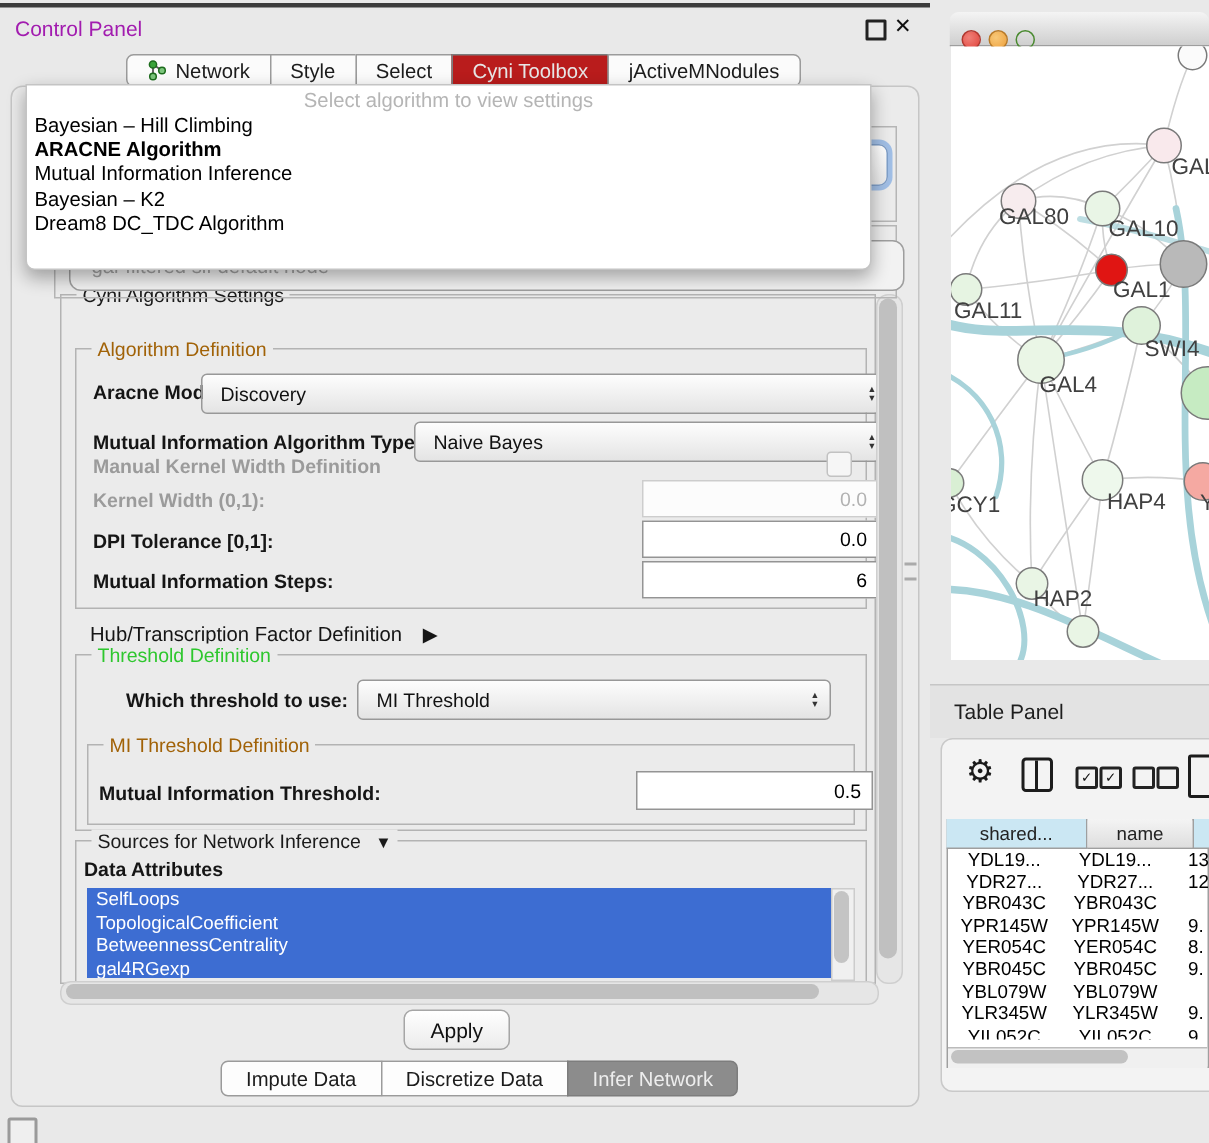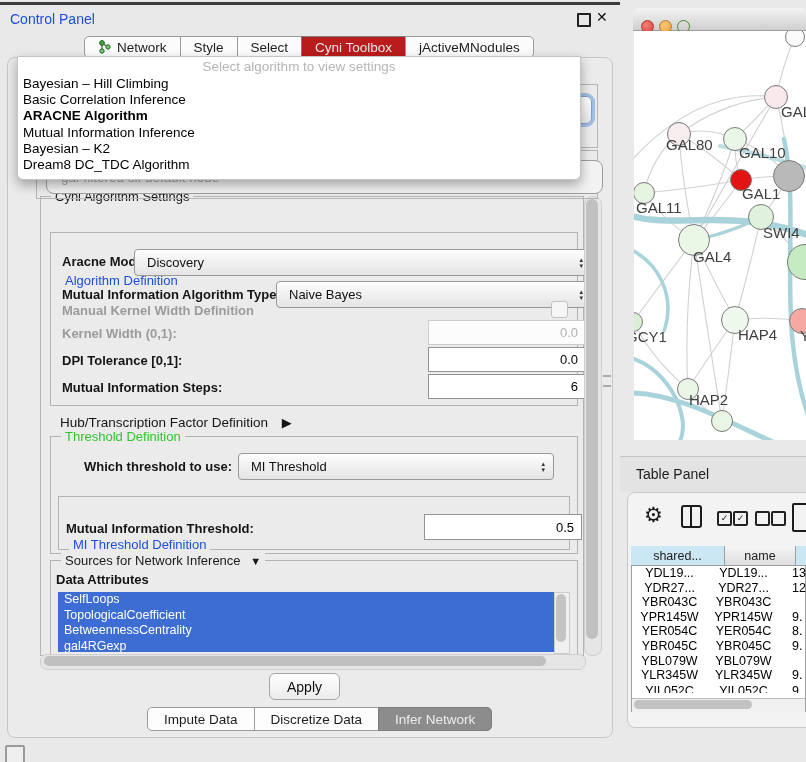--- a/index.html
+++ b/index.html
@@ -1,21 +1,21 @@
 <!DOCTYPE html>
 <html><head>
 <meta charset="utf-8">
 <style>
   html,body{margin:0;padding:0;}
   body{width:806px;height:762px;position:relative;overflow:hidden;
        font-family:"Liberation Sans","DejaVu Sans",sans-serif;background:#e9e9e9;}
   
   #left{position:absolute;left:0;top:0;width:620px;height:762px;background:#e9e9e9;}
   .topline{position:absolute;left:0;top:2px;width:620px;height:3px;background:#3c3c3c;}
-  .cp-title{position:absolute;left:10px;top:11px;font-size:14px;color:#1d4ed8;}
+  .cp-title{position:absolute;left:10px;top:11px;font-size:14px;color:#a21caf;}
   .win-float{position:absolute;left:577px;top:13px;width:10px;height:10px;border:2px solid #222;border-radius:1px;}
   .win-close{position:absolute;left:596px;top:9px;font-size:14px;font-weight:bold;color:#111;}
   .tabbar{position:absolute;left:85px;top:36px;height:22px;display:flex;z-index:5;}
   .tab{border:1px solid #9b9b9b;margin-left:-1px;background:#fbfbfb;display:flex;align-items:center;
        padding:0 13px;font-size:13.5px;color:#1c1c1c;white-space:nowrap;}
   .tab.first{border-radius:5px 0 0 5px;}
   .tab.last{border-radius:0 5px 5px 0;text-align:center;}
   .tab.sel{background:#b91c1c;color:#e7e7e7;border-color:#7c7c7c;}
   .outerbox{position:absolute;left:7px;top:57px;width:604px;height:679px;background:#ebebeb;
             border:1px solid #c6c6c6;border-radius:8px;}
@@ -31,21 +31,21 @@
   .popup{position:absolute;left:17px;top:56px;width:562px;height:122px;background:#ffffff;
          border:1px solid #c4c4c4;border-radius:0 0 6px 6px;z-index:30;
          box-shadow:0 5px 12px rgba(0,0,0,.32);}
   .popup .prompt{height:19px;text-align:center;color:#b5b5b5;font-size:13.5px;line-height:19px;}
   .popup .item{height:16.2px;line-height:16.2px;font-size:13.5px;color:#000;padding-left:5px;white-space:nowrap;}
   .popup .item.bold{font-weight:bold;}
   
   .fs{position:absolute;border:1px solid #b3b3b3;}
   .legend{position:absolute;top:-8px;left:10px;background:#ebebeb;padding:0 4px;font-size:13px;
           color:#1a1a1a;white-space:nowrap;}
-  .legend.blue{color:#1d4ed8;margin-top:48px;}
+  .legend.blue{color:#a16207;}
   .legend.green{color:#2ec72e;}
   .lbl{position:absolute;font-size:13px;font-weight:bold;color:#151515;white-space:nowrap;}
   .lbl.dis{color:#9b9b9b;}
   .lbl.plain{font-weight:normal;font-size:13.5px;}
   .combo{position:absolute;border:1px solid #989898;border-radius:4px;
          background:linear-gradient(#fdfdfd,#e4e4e4);display:flex;align-items:center;
          font-size:13px;color:#111;padding:0 8px 0 12px;gap:28px;}
   .combo .arrs{margin-left:auto;font-size:7px;line-height:6px;color:#333;text-align:center;}
   .tfield{position:absolute;background:#fff;border:1px solid #949494;display:flex;align-items:center;
           justify-content:flex-end;font-size:13px;color:#000;padding:0 7px;}
@@ -147,21 +147,20 @@
   <div class="hidfs" style="left:36px;top:84px;width:560px;height:62px;"></div>
   <div class="focus-combo"></div>
   <div class="hidfs" style="left:36px;top:150px;width:560px;height:47px;"></div>
   <div class="ghost-combo">
     <span>gal-filtered sif default node</span>
   </div>
 
   <div class="popup">
     <div class="prompt">Select algorithm to view settings</div>
     <div class="item">Bayesian – Hill Climbing</div>
-    <div class="item">Basic Correlation Inference</div>
     <div class="item bold">ARACNE Algorithm</div>
     <div class="item">Mutual Information Inference</div>
     <div class="item">Bayesian – K2</div>
     <div class="item">Dream8 DC_TDC Algorithm</div>
   </div>
 
   <div class="fs" style="left:40px;top:196px;width:542px;height:458px;">
     <span class="legend">Cyni Algorithm Settings</span>
   </div>
 

